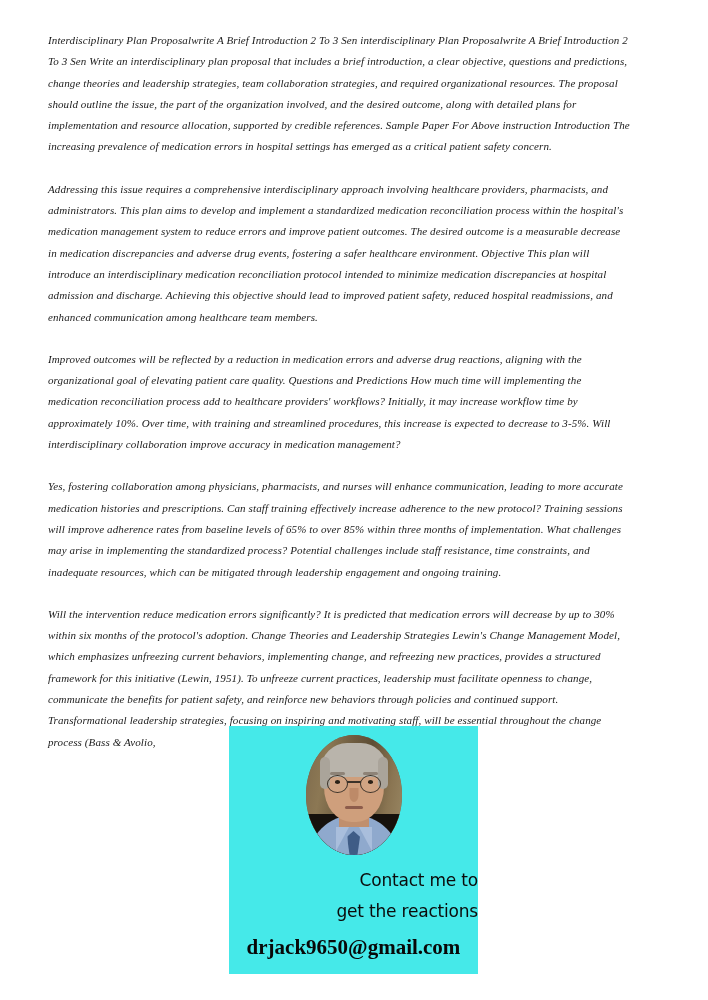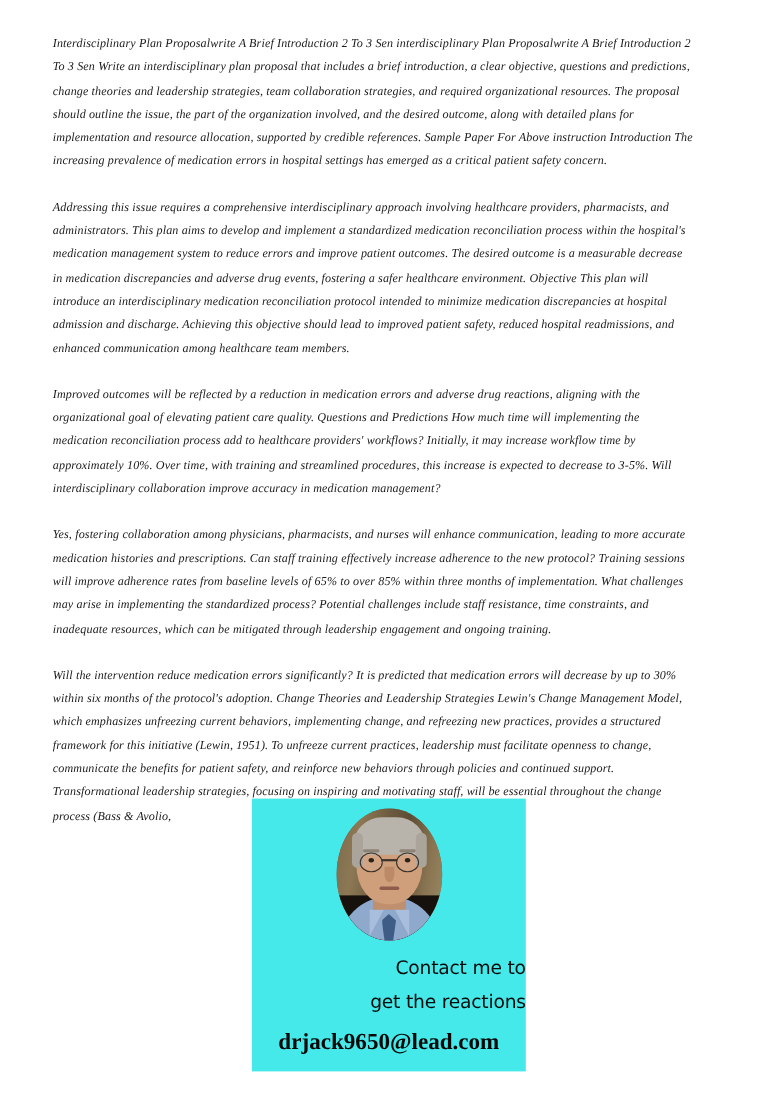--- a/index.html
+++ b/index.html
@@ -271,17 +271,17 @@
         <div class="bridge"></div>
       </div>
       <div class="eye l"></div>
       <div class="eye r"></div>
       <div class="nose"></div>
       <div class="mouth"></div>
     </div>
 
     <div class="promo-line first">Contact me to</div>
     <div class="promo-line">get the reactions</div>
-    <div class="promo-email">drjack9650@lead.com</div>
+    <div class="promo-email">drjack9650@gmail.com</div>
 
   </div>
 
 </div>
 
 </body></html>

